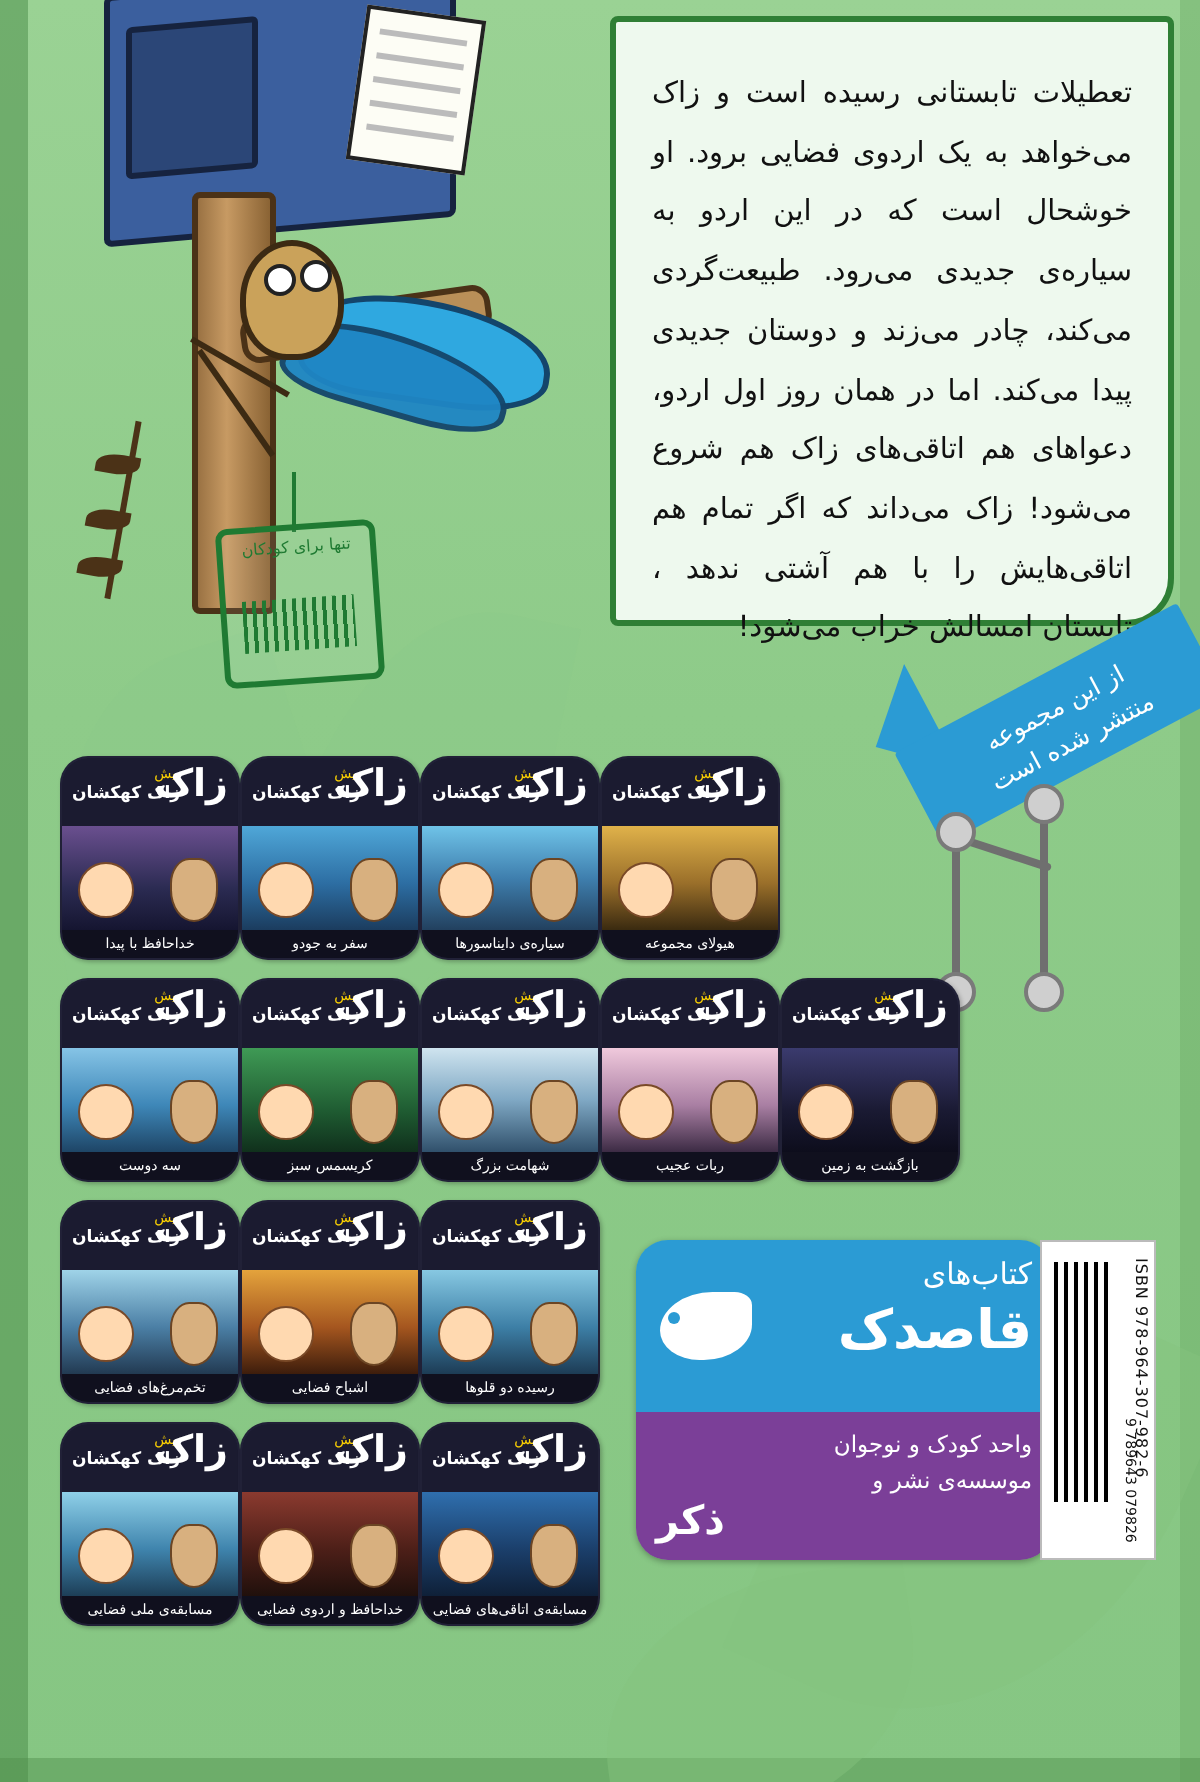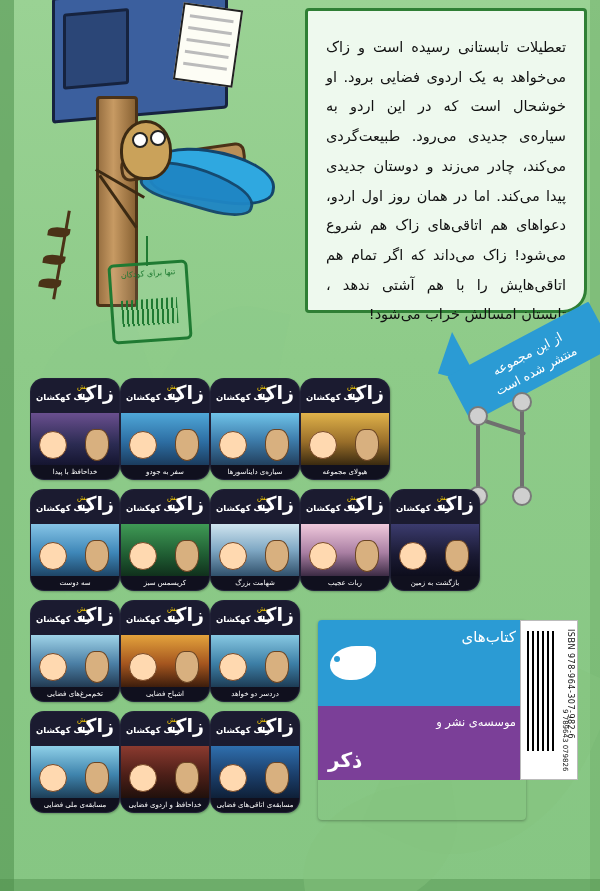--- a/index.html
+++ b/index.html
@@ -167,22 +167,22 @@
   .a14{background:linear-gradient(180deg,#8b3a2f,#4d1f18 55%,#20100c);}
   .a15{background:linear-gradient(180deg,#2f6fae,#1b3f6b 55%,#0f2038);}
   .blobs:before,.blobs:after{
     content:"";position:absolute;border-radius:50%;
   }
   .blobs:before{left:8px;bottom:6px;width:26px;height:26px;background:#ffd9b0;border:1px solid #7a4a28;}
   .blobs:after{right:10px;bottom:4px;width:22px;height:30px;background:#d8b07f;border:1px solid #6b4524;border-radius:40% 40% 50% 50%;}
 
   
   .pub{
-    position:absolute;left:318px;top:620px;width:208px;height:200px;
-    border-radius:4px;overflow:hidden;
+    position:absolute;left:318px;top:620px;width:208px;height:160px;
+    border-radius:16px;overflow:hidden;
     box-shadow:0 1px 3px rgba(0,0,0,.3);
   }
   .pub-top{height:86px;background:#2b9bd4;position:relative;}
   .pub-bottom{height:74px;background:#7b3f98;position:relative;}
   .pub-name{
     position:absolute;right:10px;top:8px;color:#fff;direction:rtl;text-align:right;
     font-size:15px;line-height:1.25;
   }
   .pub-name .big{font-size:27px;font-weight:bold;display:block;margin-top:2px;}
   .bird{
@@ -401,21 +401,21 @@
         <div class="title">اشباح فضایی</div>
       </div>
       <div class="book">
         <div class="top">
           <div class="series">
             <span>بیش</span><b>زاک کهکشان</b>
           </div>
           <div class="zak">زاک</div>
         </div>
         <div class="art a12 blobs"></div>
-        <div class="title">دردسر دو خواهد</div>
+        <div class="title">رسیده دو قلوها</div>
       </div>
     </div>
 
     <div class="row">
       <div class="book">
         <div class="top">
           <div class="series">
             <span>بیش</span><b>زاک کهکشان</b>
           </div>
           <div class="zak">زاک</div>
@@ -444,24 +444,26 @@
         <div class="title">مسابقه‌ی اتاقی‌های فضایی</div>
       </div>
     </div>
   </div>
 
   <div class="pub">
     <div class="pub-top">
       <div class="bird"></div>
       <div class="pub-name">
         <span>کتاب‌های</span>
+        <span class="big">قاصدک</span>
       </div>
     </div>
     <div class="pub-bottom">
       <div class="pub-sub">
+        <div>واحد کودک و نوجوان</div>
         <div>موسسه‌ی نشر و</div>
       </div>
       <div class="zekr">ذکر</div>
     </div>
   </div>
 
   <div class="barcode-box">
     <div class="barcode-lines"></div>
     <div class="isbn-v">ISBN 978-964-307-982-6</div>
     <div class="isbn-v2">9 789643 079826</div>

